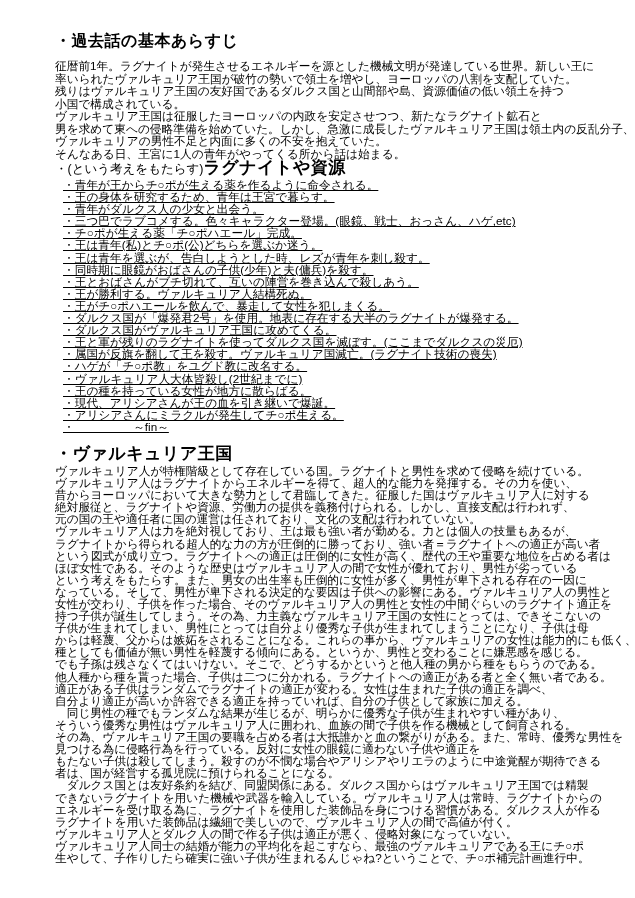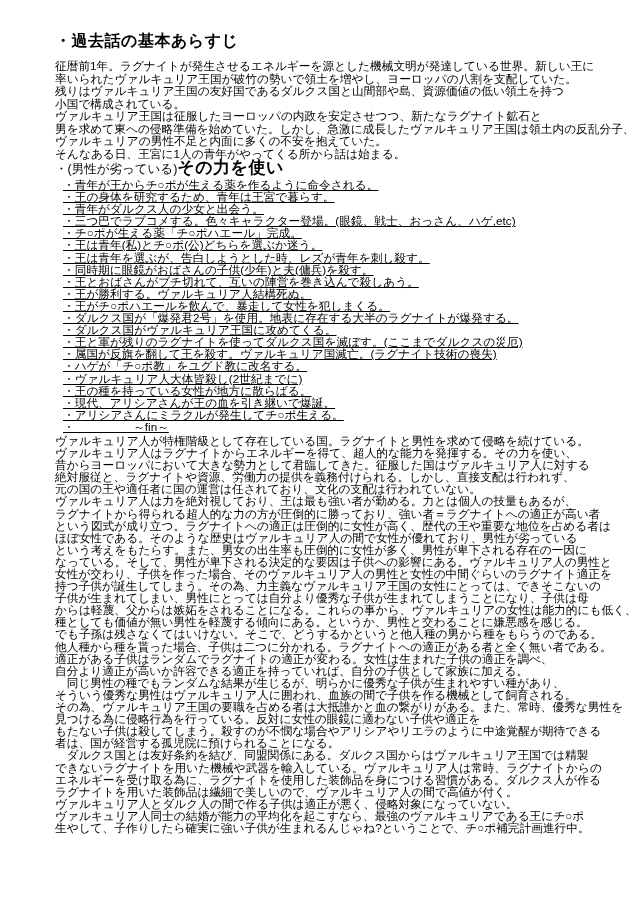--- a/index.html
+++ b/index.html
@@ -41,21 +41,22 @@
 <body>
 
 <div class="page">
 
   <section>
     <div class="s1-title">・過去話の基本あらすじ</div>
     <div class="lines s1-lines"><div class="line">征暦前1年。ラグナイトが発生させるエネルギーを源とした機械文明が発達している世界。新しい王に</div><div class="line">率いられたヴァルキュリア王国が破竹の勢いで領土を増やし、ヨーロッパの八割を支配していた。</div><div class="line">残りはヴァルキュリア王国の友好国であるダルクス国と山間部や島、資源価値の低い領土を持つ</div><div class="line">小国で構成されている。</div><div class="line">ヴァルキュリア王国は征服したヨーロッパの内政を安定させつつ、新たなラグナイト鉱石と</div><div class="line">男を求めて東への侵略準備を始めていた。しかし、急激に成長したヴァルキュリア王国は領土内の反乱分子、</div><div class="line">ヴァルキュリアの男性不足と内面に多くの不安を抱えていた。</div><div class="line">そんなある日、王宮に1人の青年がやってくる所から話は始まる。</div></div>
   </section>
 
   <section>
-    <div class="s2-heading"><span class="pre">・(男性が劣っている)</span><span class="main">その力を使い</span></div>
+    <div class="s2-heading"><span class="pre">・(という考えをもたらす)</span><span class="main">ラグナイトや資源</span></div>
     <div class="lines s2-lines"><div class="line">・青年が王からチ○ポが生える薬を作るように命令される。</div><div class="line">・王の身体を研究するため、青年は王宮で暮らす。</div><div class="line">・青年がダルクス人の少女と出会う。</div><div class="line">・三つ巴でラブコメする。色々キャラクター登場。(眼鏡、戦士、おっさん、ハゲ,etc)</div><div class="line">・チ○ポが生える薬「チ○ポハエール」完成。</div><div class="line">・王は青年(私)とチ○ポ(公)どちらを選ぶか迷う。</div><div class="line">・王は青年を選ぶが、告白しようとした時、レズが青年を刺し殺す。</div><div class="line">・同時期に眼鏡がおばさんの子供(少年)と夫(傭兵)を殺す。</div><div class="line">・王とおばさんがブチ切れて、互いの陣営を巻き込んで殺しあう。</div><div class="line">・王が勝利する。ヴァルキュリア人結構死ぬ。</div><div class="line">・王がチ○ポハエールを飲んで、暴走して女性を犯しまくる。</div><div class="line">・ダルクス国が「爆発君2号」を使用。地表に存在する大半のラグナイトが爆発する。</div><div class="line">・ダルクス国がヴァルキュリア王国に攻めてくる。</div><div class="line">・王と軍が残りのラグナイトを使ってダルクス国を滅ぼす。(ここまでダルクスの災厄)</div><div class="line">・属国が反旗を翻して王を殺す。ヴァルキュリア国滅亡。(ラグナイト技術の喪失)</div><div class="line">・ハゲが「チ○ポ教」をユグド教に改名する。</div><div class="line">・ヴァルキュリア人大体皆殺し(2世紀までに)</div><div class="line">・王の種を持っている女性が地方に散らばる。</div><div class="line">・現代、アリシアさんが王の血を引き継いで爆誕。</div><div class="line">・アリシアさんにミラクルが発生してチ○ポ生える。</div><div class="line">・　　　　　～fin～</div></div>
   </section>
 
   <section>
+    <div class="s3-title">・ヴァルキュリア王国</div>
     <div class="lines s3-lines"><div class="line">ヴァルキュリア人が特権階級として存在している国。ラグナイトと男性を求めて侵略を続けている。</div><div class="line">ヴァルキュリア人はラグナイトからエネルギーを得て、超人的な能力を発揮する。その力を使い、</div><div class="line">昔からヨーロッパにおいて大きな勢力として君臨してきた。征服した国はヴァルキュリア人に対する</div><div class="line">絶対服従と、ラグナイトや資源、労働力の提供を義務付けられる。しかし、直接支配は行われず、</div><div class="line">元の国の王や適任者に国の運営は任されており、文化の支配は行われていない。</div><div class="line">ヴァルキュリア人は力を絶対視しており、王は最も強い者が勤める。力とは個人の技量もあるが、</div><div class="line">ラグナイトから得られる超人的な力の方が圧倒的に勝っており、強い者＝ラグナイトへの適正が高い者</div><div class="line">という図式が成り立つ。ラグナイトへの適正は圧倒的に女性が高く、歴代の王や重要な地位を占める者は</div><div class="line">ほぼ女性である。そのような歴史はヴァルキュリア人の間で女性が優れており、男性が劣っている</div><div class="line">という考えをもたらす。また、男女の出生率も圧倒的に女性が多く、男性が卑下される存在の一因に</div><div class="line">なっている。そして、男性が卑下される決定的な要因は子供への影響にある。ヴァルキュリア人の男性と</div><div class="line">女性が交わり、子供を作った場合、そのヴァルキュリア人の男性と女性の中間ぐらいのラグナイト適正を</div><div class="line">持つ子供が誕生してしまう。その為、力主義なヴァルキュリア王国の女性にとっては、できそこないの</div><div class="line">子供が生まれてしまい、男性にとっては自分より優秀な子供が生まれてしまうことになり、子供は母</div><div class="line">からは軽蔑、父からは嫉妬をされることになる。これらの事から、ヴァルキュリアの女性は能力的にも低く、</div><div class="line">種としても価値が無い男性を軽蔑する傾向にある。というか、男性と交わることに嫌悪感を感じる。</div><div class="line">でも子孫は残さなくてはいけない。そこで、どうするかというと他人種の男から種をもらうのである。</div><div class="line">他人種から種を貰った場合、子供は二つに分かれる。ラグナイトへの適正がある者と全く無い者である。</div><div class="line">適正がある子供はランダムでラグナイトの適正が変わる。女性は生まれた子供の適正を調べ、</div><div class="line">自分より適正が高いか許容できる適正を持っていれば、自分の子供として家族に加える。</div><div class="line">　同じ男性の種でもランダムな結果が生じるが、明らかに優秀な子供が生まれやすい種があり、</div><div class="line">そういう優秀な男性はヴァルキュリア人に囲われ、血族の間で子供を作る機械として飼育される。</div><div class="line">その為、ヴァルキュリア王国の要職を占める者は大抵誰かと血の繋がりがある。また、常時、優秀な男性を</div><div class="line">見つける為に侵略行為を行っている。反対に女性の眼鏡に適わない子供や適正を</div><div class="line">もたない子供は殺してしまう。殺すのが不憫な場合やアリシアやリエラのように中途覚醒が期待できる</div><div class="line">者は、国が経営する孤児院に預けられることになる。</div><div class="line">　ダルクス国とは友好条約を結び、同盟関係にある。ダルクス国からはヴァルキュリア王国では精製</div><div class="line">できないラグナイトを用いた機械や武器を輸入している。ヴァルキュリア人は常時、ラグナイトからの</div><div class="line">エネルギーを受け取る為に、ラグナイトを使用した装飾品を身につける習慣がある。ダルクス人が作る</div><div class="line">ラグナイトを用いた装飾品は繊細で美しいので、ヴァルキュリア人の間で高値が付く。</div><div class="line">ヴァルキュリア人とダルク人の間で作る子供は適正が悪く、侵略対象になっていない。</div><div class="line">ヴァルキュリア人同士の結婚が能力の平均化を起こすなら、最強のヴァルキュリアである王にチ○ポ</div><div class="line">生やして、子作りしたら確実に強い子供が生まれるんじゃね?ということで、チ○ポ補完計画進行中。</div></div>
   </section>
 
 </div>
 
 </body></html>

